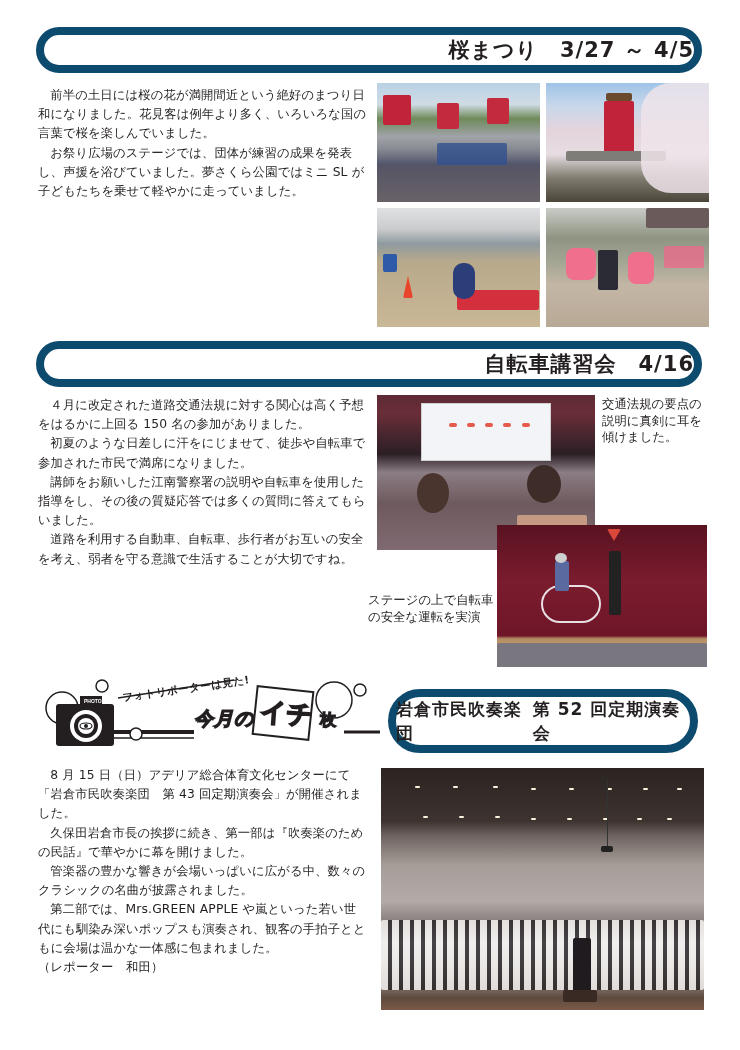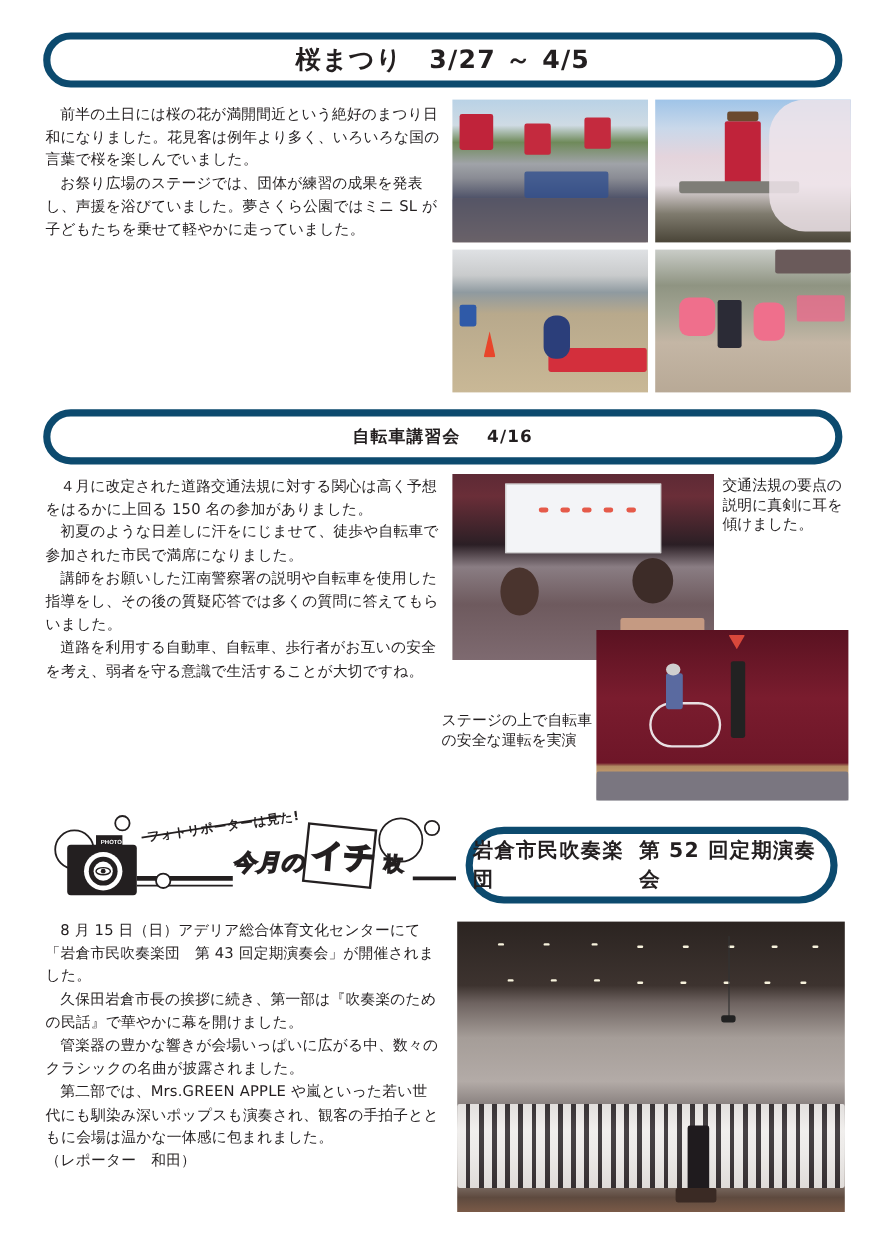--- a/index.html
+++ b/index.html
@@ -1,26 +1,26 @@
 <!DOCTYPE html>
 <html><head>
 <meta charset="utf-8">
 <style>
   * { box-sizing: border-box; margin: 0; padding: 0; }
   body {
     width: 740px; height: 1050px; background: #ffffff; position: relative; overflow: hidden;
     font-family: "DejaVu Sans", "Liberation Sans", sans-serif; color: #231f20;
   }
   .pill-header {
-    position: absolute; border: 6px solid #0c4a6e; border-radius: 26px; background: #fff;
-    display: flex; align-items: center; justify-content: center;
+    position: absolute; border: 8px solid #0c4a6e; border-radius: 26px; background: #fff;
+    display: flex; align-items: center; justify-content: flex-end;
     font-weight: bold; color: #231f20; letter-spacing: 1px;
   }
   .h1 { left: 36px; top: 27px; width: 666px; height: 46px; font-size: 21px; }
-  .h2 { left: 36px; top: 341px; width: 666px; height: 46px; font-size: 14px; }
+  .h2 { left: 36px; top: 341px; width: 666px; height: 46px; font-size: 21px; }
   .h3 { left: 388px; top: 689px; width: 310px; height: 64px; font-size: 17px; flex-direction: row; line-height: 24px; border-radius: 32px; }
   .h1 .gap, .h2 .gap { display: inline-block; width: 22px; }
 
   .body-text {
     position: absolute; font-size: 12.3px; line-height: 19.2px; color: #231f20; letter-spacing: 0.15px;
   }
   .body-text p { text-indent: 1em; }
   .t1 { left: 38px; top: 86px; width: 330px; }
   .t2 { left: 38px; top: 396px; width: 330px; }
   .t3 { left: 38px; top: 766px; width: 330px; }

